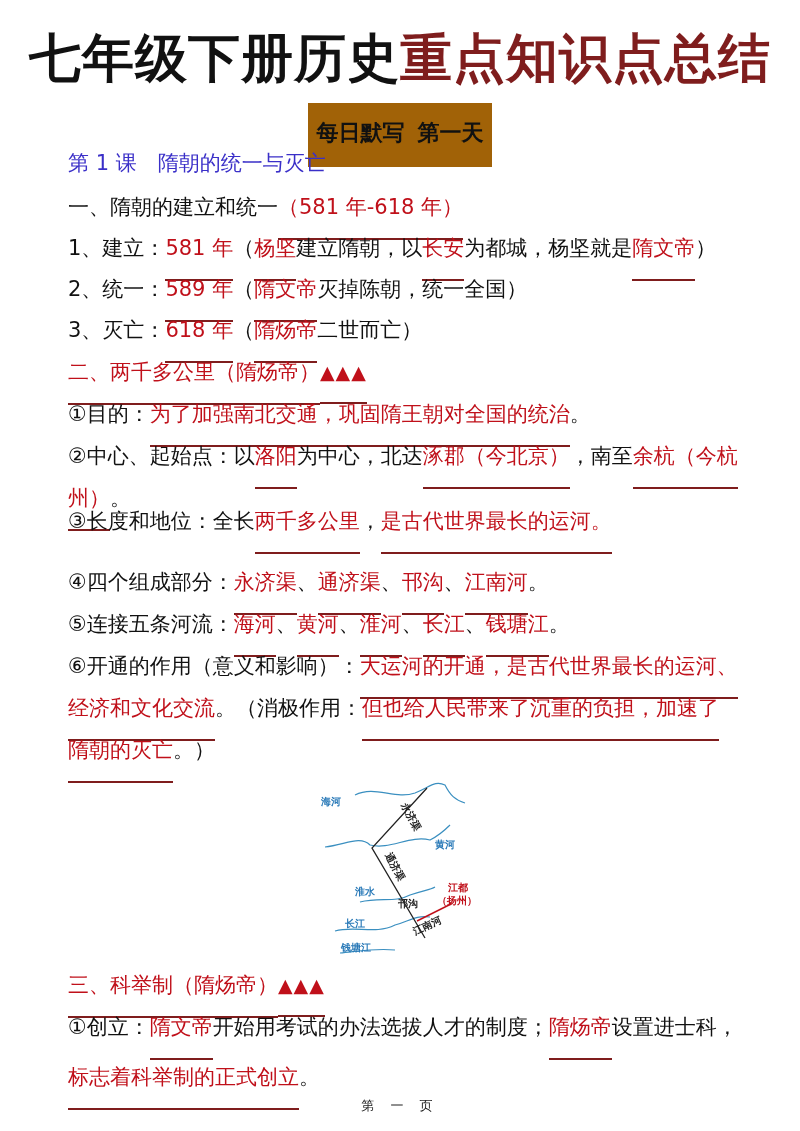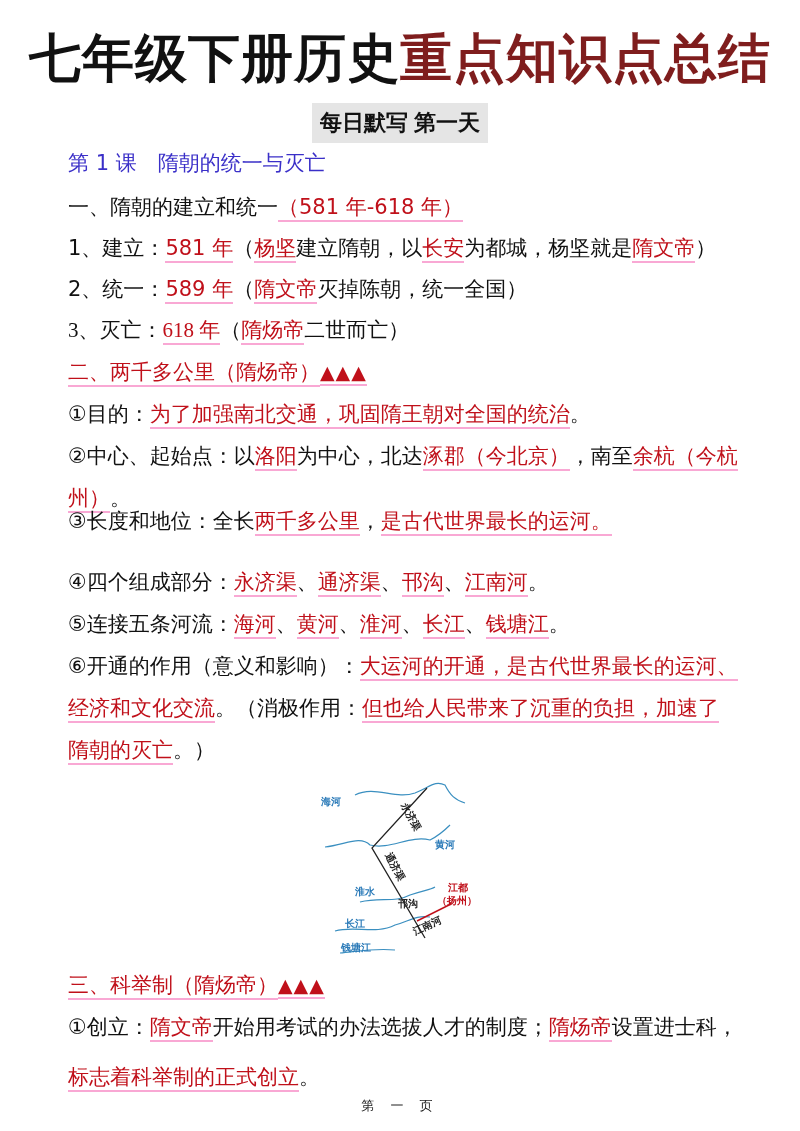--- a/index.html
+++ b/index.html
@@ -4,26 +4,26 @@
 <style>
   html, body { margin:0; padding:0; background:#ffffff; }
   body { width:800px; height:1131px; position:relative; overflow:hidden;
          font-family:"DejaVu Sans","Liberation Sans",sans-serif; color:#111; }
   .title { position:absolute; left:0; width:800px; top:28px; text-align:center;
            font-family:"DejaVu Serif","Liberation Serif",serif; font-weight:bold;
            font-size:52px; letter-spacing:1px; line-height:60px; }
   .title .black { color:#111; }
   .title .blue { color:#7f1d1d; }
   .badge-wrap { position:absolute; top:103px; left:0; width:800px; text-align:center; }
-  .badge { display:inline-block; background:#e5e5e5; padding:2px 8px;
-           font-family:Liberation Sans, sans-serif; font-weight:bold;
+  .badge { display:inline-block; background:#a16207; padding:14px 8px;
+           font-family:Liberation Mono, monospace; font-weight:bold;
            font-size:22px; line-height:36px; color:#111; }
   .line { position:absolute; left:68px; font-size:21px; line-height:30px; white-space:nowrap; }
   .lesson { color:#3a2fc8; font-size:21px;text-align:center; }
-  .u-red { border-bottom:2px solid #f9a8d4; color:#c0101a; padding-bottom:1px; }
+  .u-red { border-bottom:2px solid #7f1d1d; color:#c0101a; padding-bottom:19px; }
   .tri { color:#c0101a; font-size:19px; letter-spacing:1px; }
   .map { position:absolute; left:315px; top:775px; width:175px; height:185px; }
   .footer { position:absolute; top:1097px; left:0; width:800px; text-align:center;
             font-family:"DejaVu Serif","Liberation Serif",serif; font-size:13px; color:#222; letter-spacing:6px; }
 </style>
 </head>
 <body>
 
 <div class="title">
   <span class="black">七年级下册历史</span><span class="blue">重点知识点总结</span>
@@ -40,21 +40,21 @@
 </div>
 
 <div class="line" style="top:233px;">
   <span>1、建立：</span><span class="u-red">581 年</span><span>（</span><span class="u-red">杨坚</span><span>建立隋朝，以</span><span class="u-red">长安</span><span>为都城，杨坚就是</span><span class="u-red">隋文帝</span><span>）</span>
 </div>
 
 <div class="line" style="top:274px;">
   <span>2、统一：</span><span class="u-red">589 年</span><span>（</span><span class="u-red">隋文帝</span><span>灭掉陈朝，统一全国）</span>
 </div>
 
-<div class="line" style="top:315px;font-family:Liberation Serif, serif;">
+<div class="line" style="top:315px;">
   <span>3、灭亡：</span><span class="u-red">618 年</span><span>（</span><span class="u-red">隋炀帝</span><span>二世而亡）</span>
 </div>
 
 <div class="line" style="top:357px;">
   <span class="u-red">二、</span><span class="u-red">两千多公里（隋炀帝）</span><span class="u-red tri">▲▲▲</span>
 </div>
 
 <div class="line" style="top:399px;">
   <span>①目的：</span><span class="u-red">为了加强南北交通，巩固隋王朝对全国的统治</span><span>。</span>
 </div>

